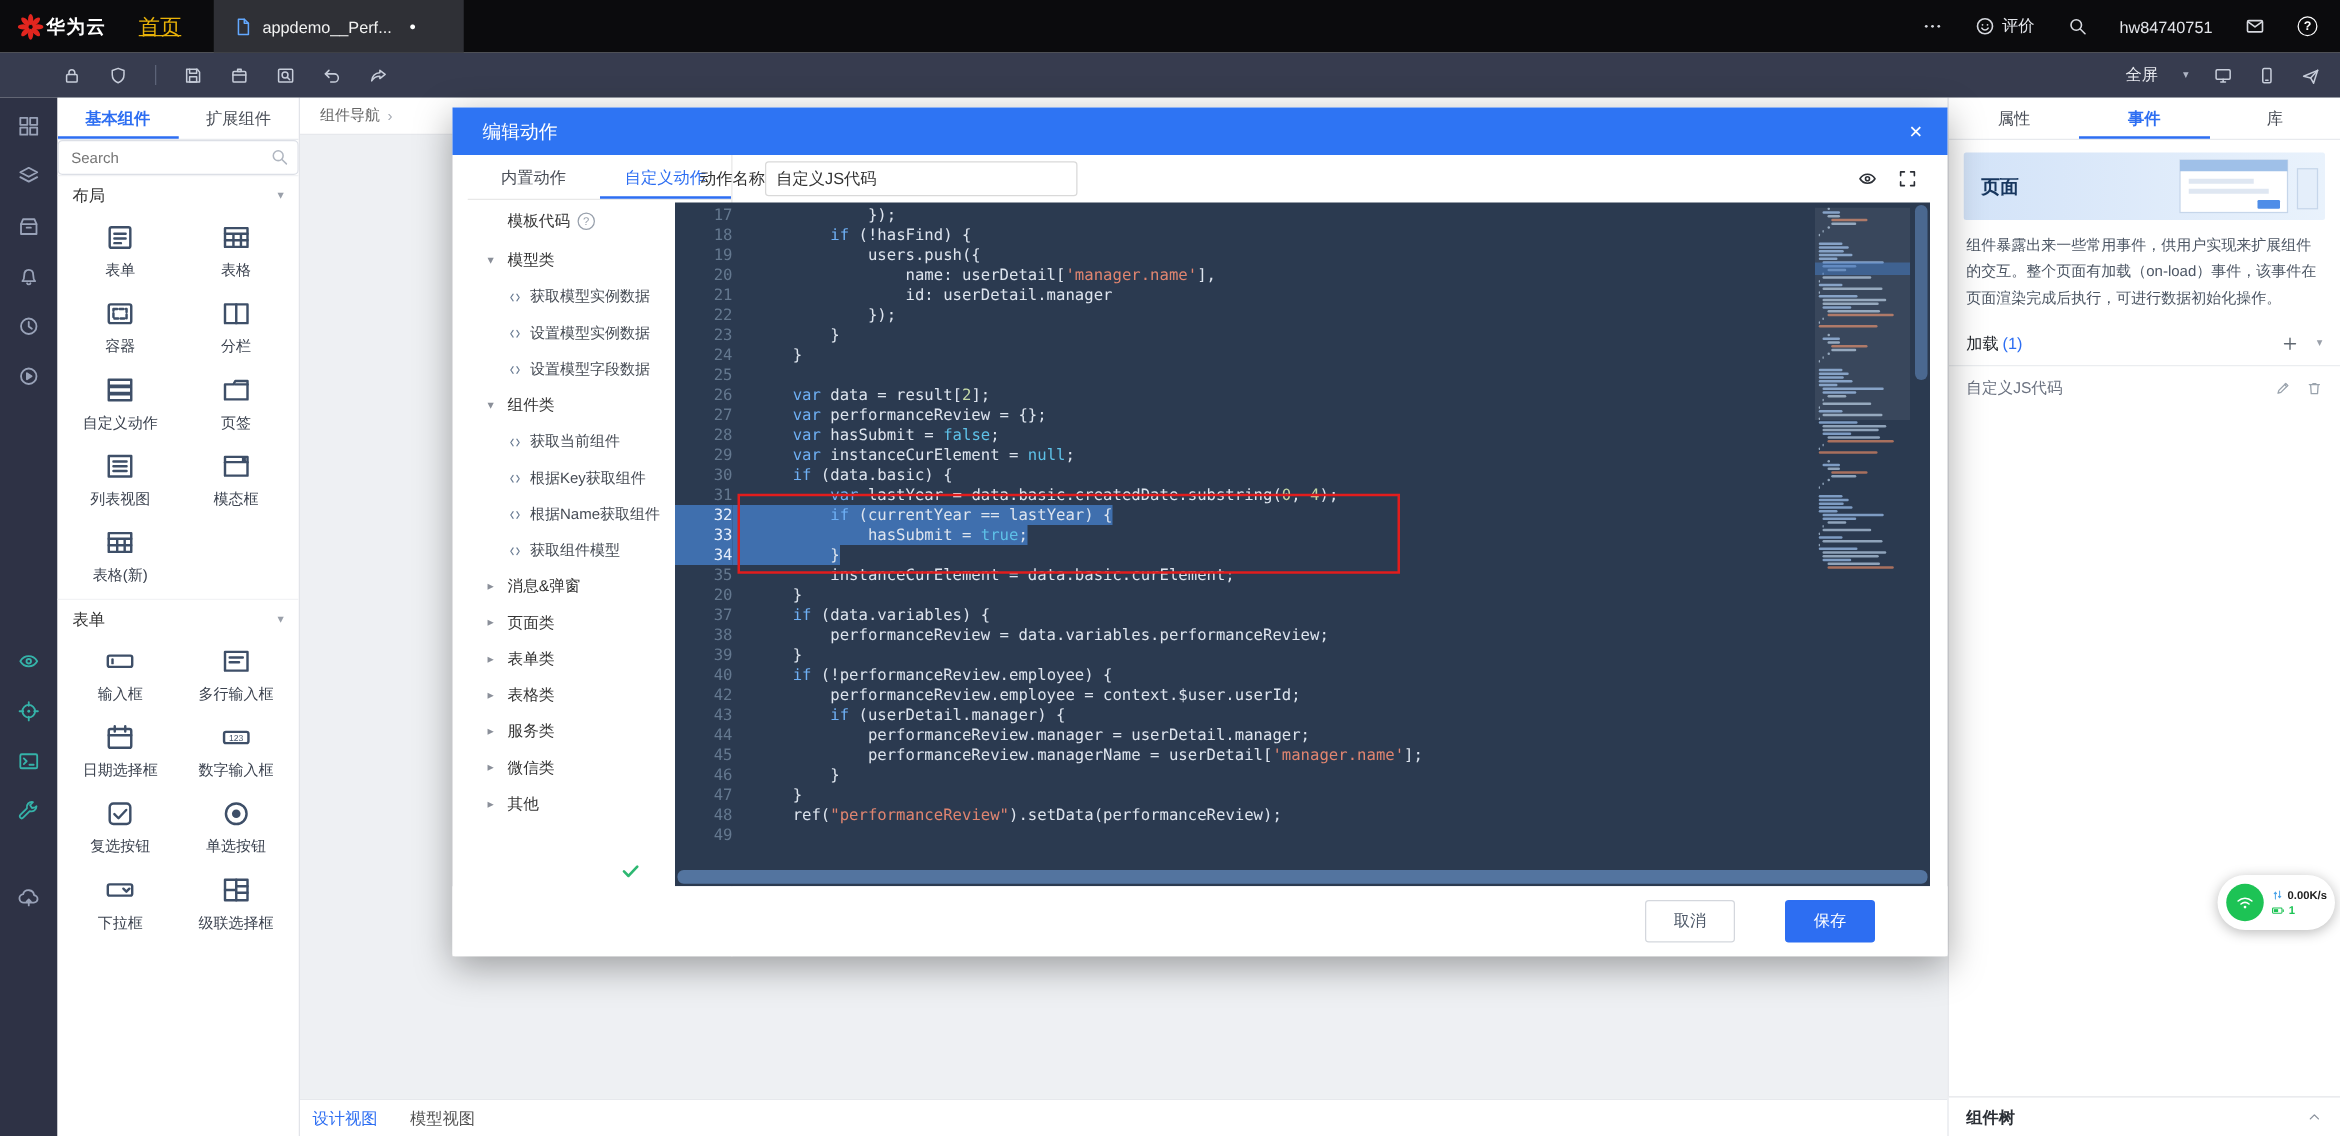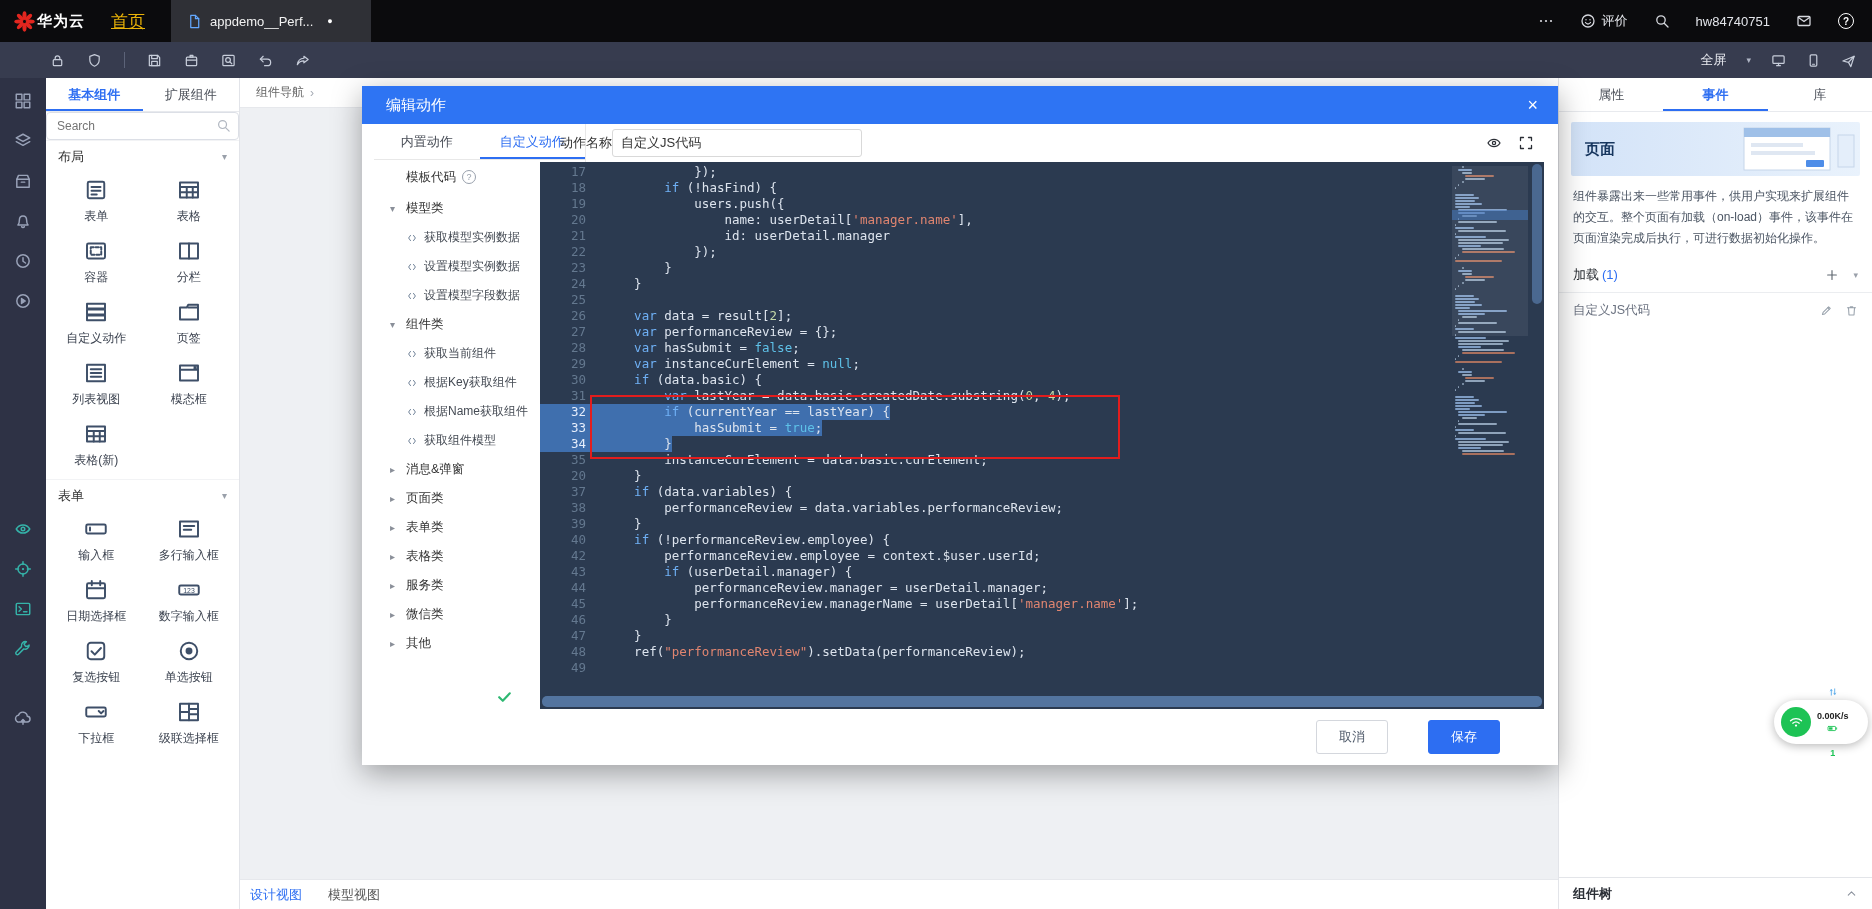--- a/index.html
+++ b/index.html
@@ -125,21 +125,21 @@
   .code-check{position:absolute;left:134px;bottom:60px;color:#2eb872;font-size:17px;}
   .modal-footer{position:absolute;left:0;right:0;bottom:0;height:56px;display:flex;align-items:center;justify-content:flex-end;gap:40px;padding-right:58px;background:#fff;}
   .btn{height:34px;min-width:72px;border-radius:3px;font-size:13px;display:flex;align-items:center;justify-content:center;padding:0 18px;cursor:pointer;font-family:inherit;}
   .btn-cancel{background:#fff;border:1px solid #d4d7dd;color:#4e5969;}
   .btn-save{background:#2d6ef2;border:1px solid #2d6ef2;color:#fff;}
 
   
   .net-widget{position:absolute;left:1774px;top:700px;width:94px;height:44px;background:#fff;border-radius:22px;box-shadow:0 2px 10px rgba(0,0,0,.28);display:flex;align-items:center;padding:0 7px;gap:6px;z-index:60;}
   .net-circle{width:30px;height:30px;border-radius:50%;background:#1dc355;display:flex;align-items:center;justify-content:center;color:#fff;font-size:16px;flex:none;}
   .net-col{display:flex;flex-direction:column;gap:2px;}
-  .net-row{display:flex;align-items:center;gap:14px;font-size:9px;color:#222;font-weight:700;flex-direction:column;}
+  .net-row{display:flex;align-items:center;gap:3px;font-size:9px;color:#222;font-weight:700;}
   .net-ud{color:#4aa3e8;font-size:10px;}
   .net-row.batt{color:#1dc355;}
   .net-row.batt .ic{color:#1dc355;font-size:11px;}
 </style>
 </head>
 <body>
 
 <div class="app">
 
   <header class="topbar">

